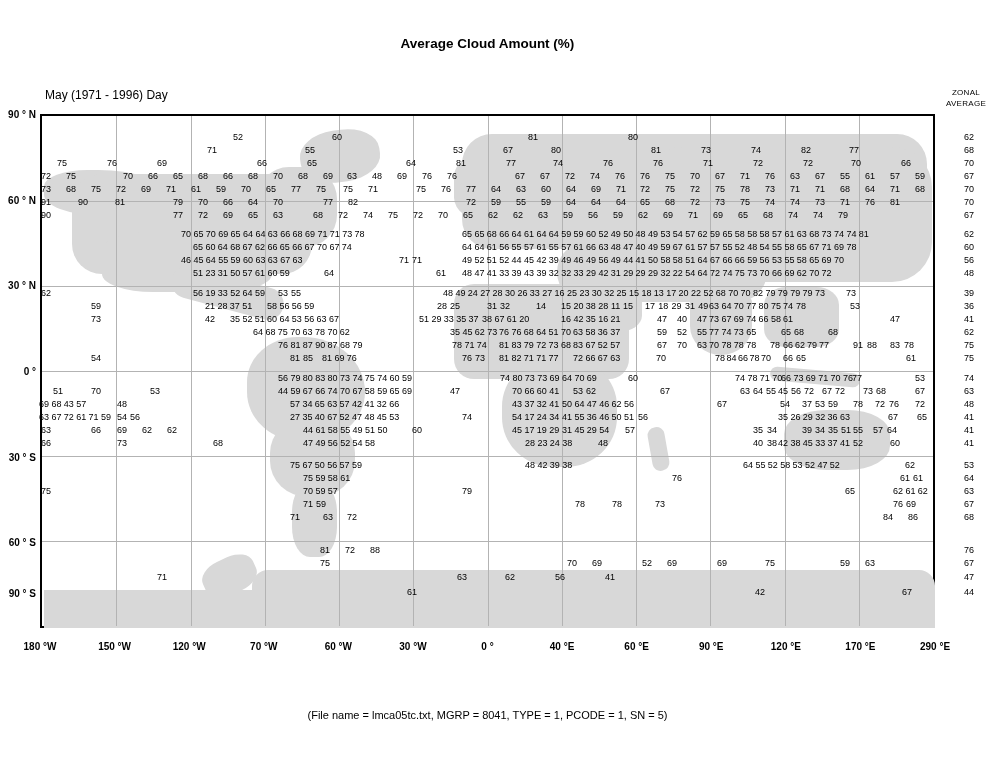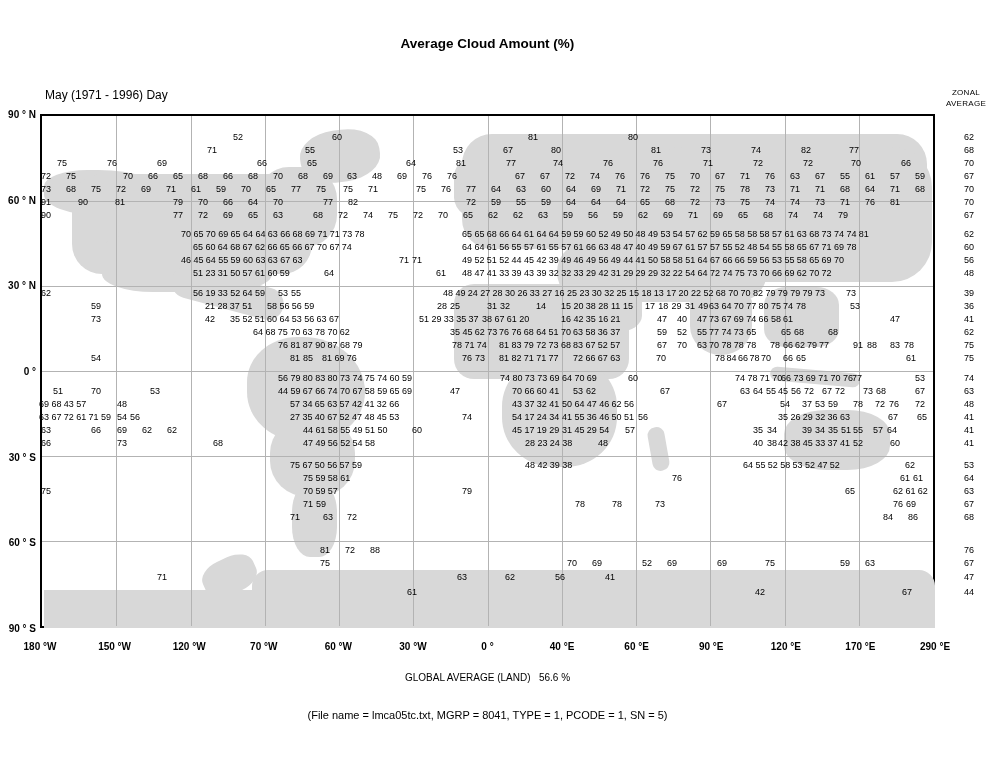--- a/index.html
+++ b/index.html
@@ -876,21 +876,21 @@
       <div class="num" style="left: 718px; top: 471px;">42</div>
       <div class="num" style="left: 865px; top: 471px;">67</div>
     </div>
   <div id="latAxis">
       <div class="latlab" style="top: 109px;">90 ° N</div>
       <div class="latlab" style="top: 194.7px;">60 ° N</div>
       <div class="latlab" style="top: 280.3px;">30 ° N</div>
       <div class="latlab" style="top: 366px;">0 °</div>
       <div class="latlab" style="top: 451.7px;">30 ° S</div>
       <div class="latlab" style="top: 537.3px;">60 ° S</div>
-      <div class="latlab" style="top: 623px;">90 ° S</div>
+      <div class="latlab" style="top: 588px;">90 ° S</div>
     </div>
   <div id="lonAxis">
       <div class="lonlab" style="left: 40px; top: 641px;">180 °W</div>
       <div class="lonlab" style="left: 114.583px; top: 641px;">150 °W</div>
       <div class="lonlab" style="left: 189.167px; top: 641px;">120 °W</div>
       <div class="lonlab" style="left: 263.75px; top: 641px;">70 °W</div>
       <div class="lonlab" style="left: 338.333px; top: 641px;">60 °W</div>
       <div class="lonlab" style="left: 412.917px; top: 641px;">30 °W</div>
       <div class="lonlab" style="left: 487.5px; top: 641px;">0 °</div>
       <div class="lonlab" style="left: 562.083px; top: 641px;">40 °E</div>
@@ -928,18 +928,14 @@
       <div class="zval" style="top: 473px;">64</div>
       <div class="zval" style="top: 486px;">63</div>
       <div class="zval" style="top: 499px;">67</div>
       <div class="zval" style="top: 512px;">68</div>
       <div class="zval" style="top: 545px;">76</div>
       <div class="zval" style="top: 558px;">67</div>
       <div class="zval" style="top: 572px;">47</div>
       <div class="zval" style="top: 587px;">44</div>
     </div>
 
-  <div class="gavg">
-    <span>GLOBAL AVERAGE (LAND)</span>&nbsp;&nbsp;
-    <span>56.6 %</span>
-  </div>
   <div class="fileinfo">(File name = lmca05tc.txt, MGRP = 8041, TYPE = 1, PCODE = 1, SN = 5)</div>
 </div>
 
 </body></html>

